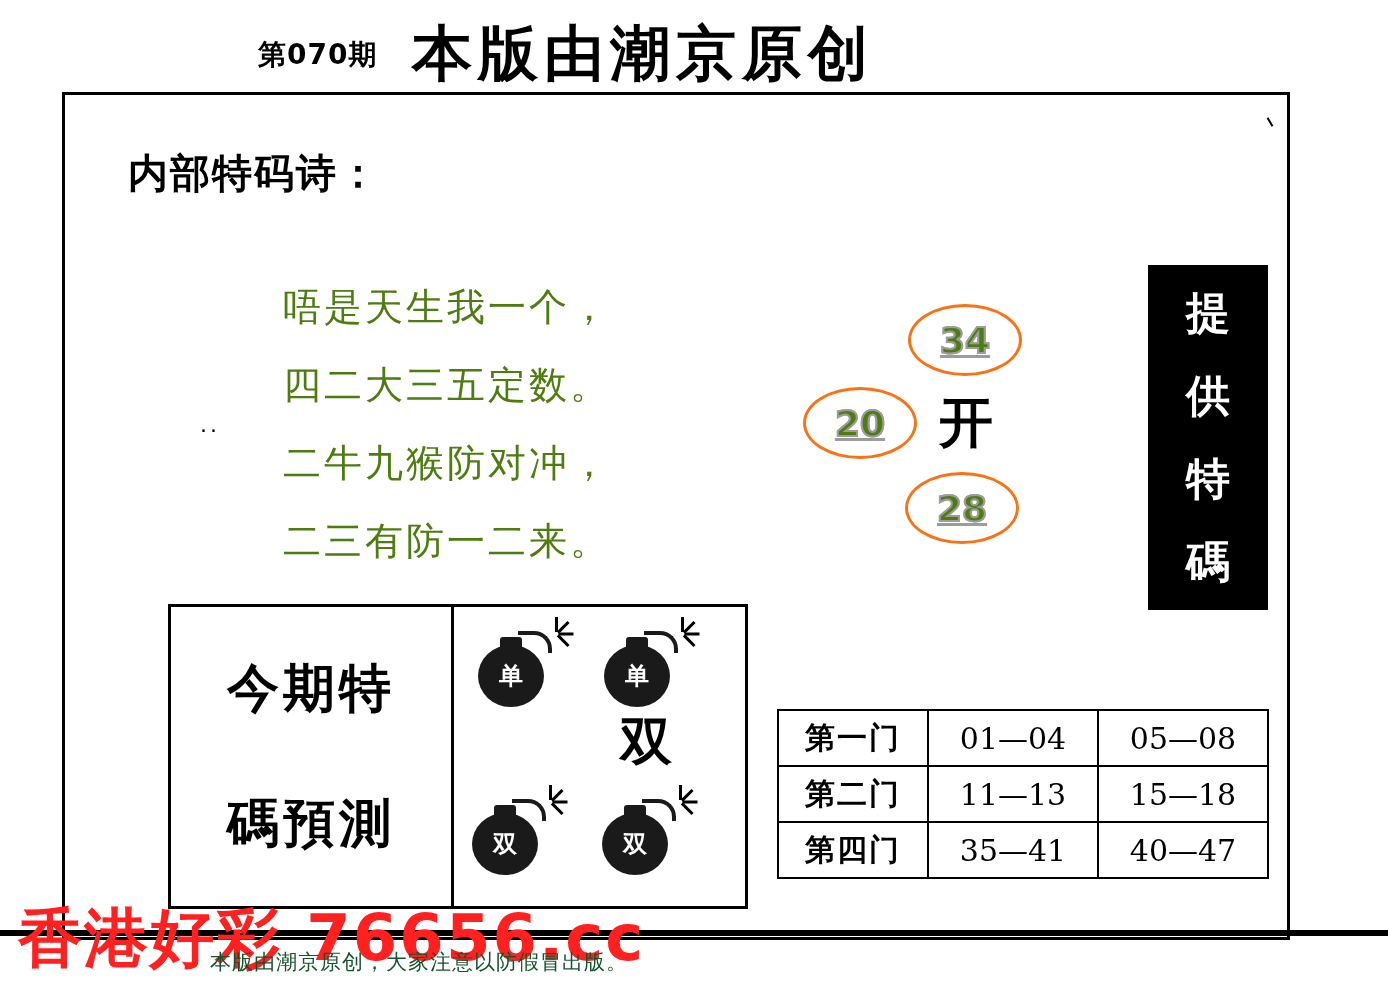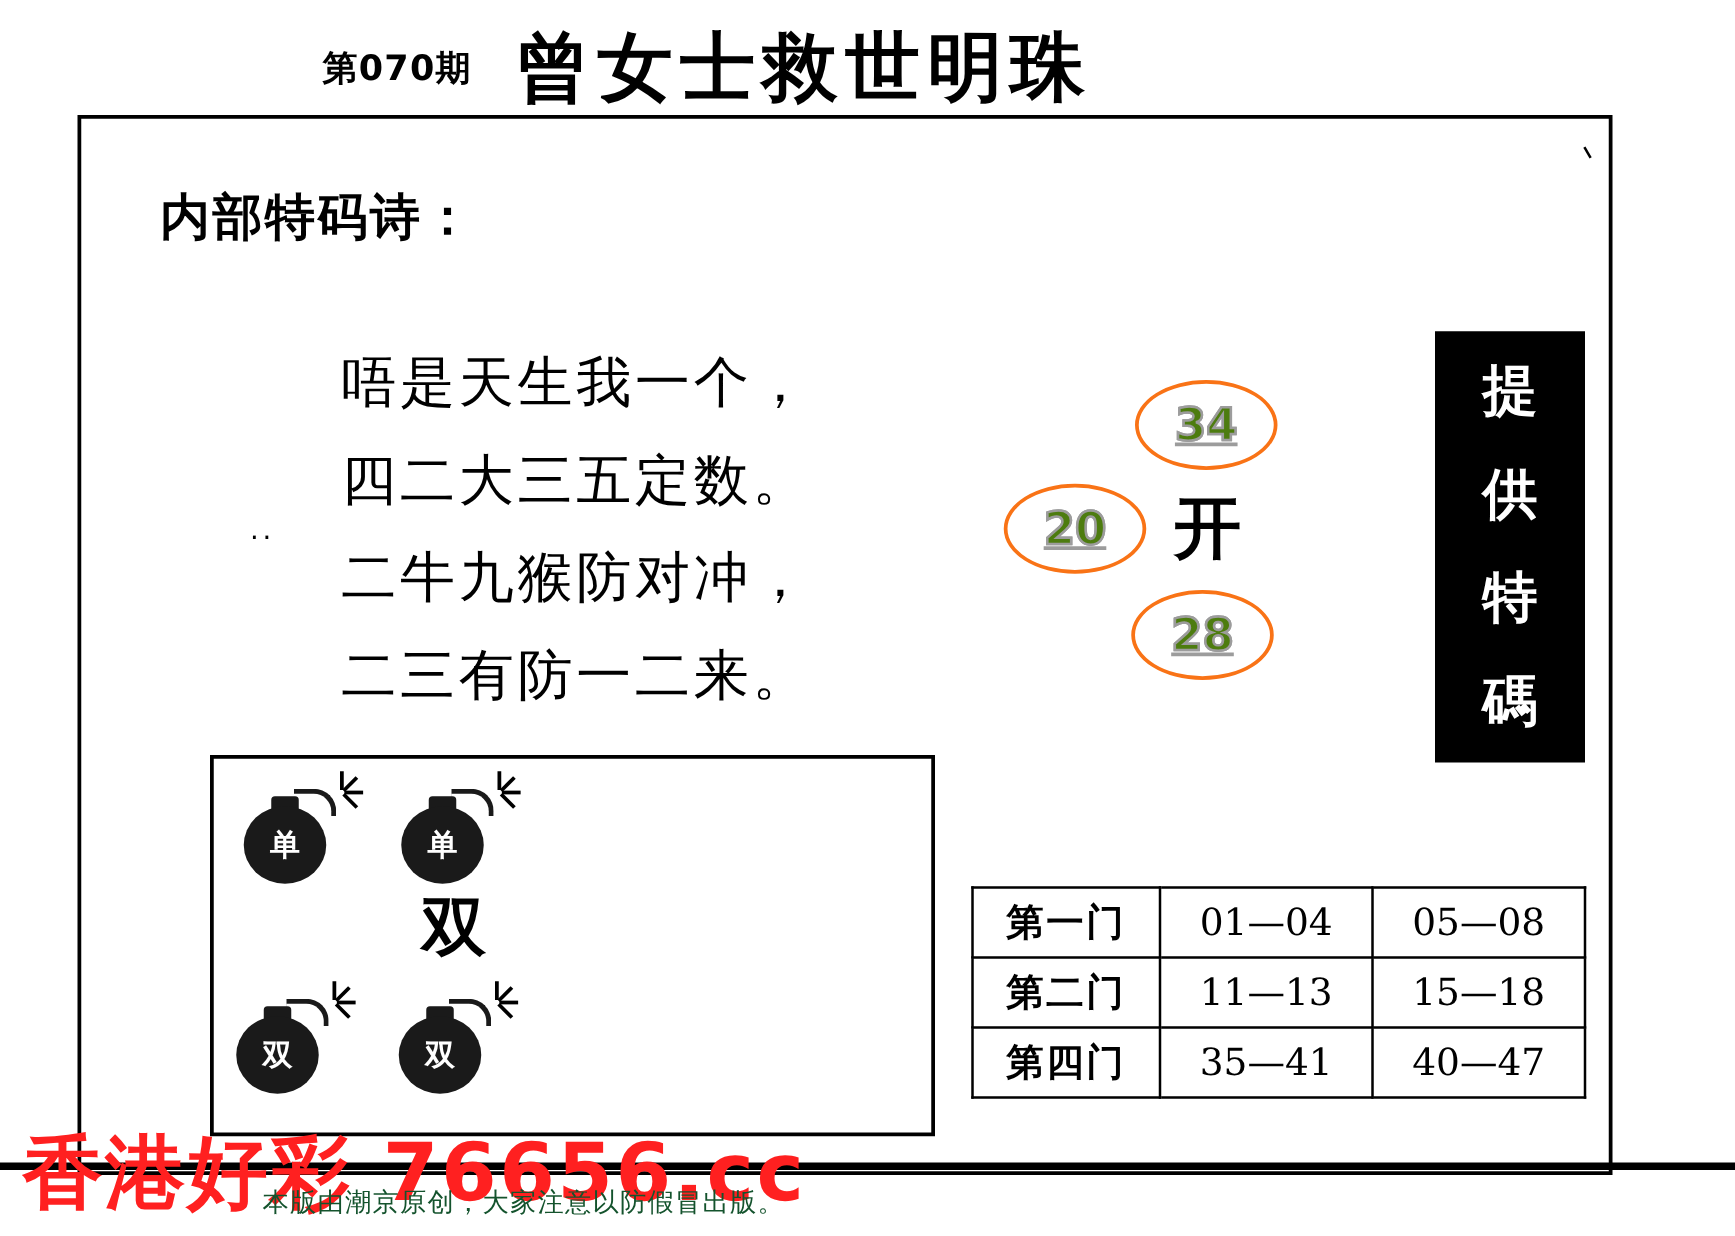--- a/index.html
+++ b/index.html
@@ -39,22 +39,22 @@
   }
 
   
   .poem-label{
     position:absolute;left:128px;top:146px;
     font-size:40px;font-weight:bold;color:#000;
     font-family:"DejaVu Serif","Liberation Serif",serif;
     letter-spacing:2px;
   }
   .poem{
-    position:absolute;left:273px;top:268px;
-    font-size:44px;color:#000000;
+    position:absolute;left:283px;top:268px;
+    font-size:38px;color:#4d7c0f;
     font-family:"DejaVu Serif","Liberation Serif",serif;
     letter-spacing:3px;
     line-height:78px;
   }
   .poem div{white-space:nowrap;}
   .dots{
     position:absolute;left:200px;top:412px;
     font-size:22px;color:#000;letter-spacing:3px;
   }
 
@@ -187,21 +187,21 @@
     font-family:"DejaVu Serif","Liberation Serif",serif;
     letter-spacing:1px;
   }
 </style>
 </head>
 <body>
 
 <div class="page">
 
   <div class="issue">第070期</div>
-  <div class="main-title">曾女士救世明珠</div>
+  <div class="main-title">本版由潮京原创</div>
 
   <div class="frame">
     <div class="frame-inner-tick"></div>
   </div>
 
   <div class="poem-label">内部特码诗：</div>
 
   <div class="poem">
     <div>唔是天生我一个，</div>
     <div>四二大三五定数。</div>
@@ -218,20 +218,24 @@
   </div>
 
   <div class="banner">
     <span>提</span>
     <span>供</span>
     <span>特</span>
     <span>碼</span>
   </div>
 
   <div class="pred">
+    <div class="pred-left">
+      <span>今期特</span>
+      <span>碼預測</span>
+    </div>
     <div class="pred-right">
 
       <div class="bomb" style="left:24px;top:26px;">
         <div class="fuse"></div>
         <div class="spark">
           <i style="transform:rotate(0deg)"></i>
             <i style="transform:rotate(45deg)"></i>
           <i style="transform:rotate(90deg)"></i>
             <i style="transform:rotate(135deg)"></i>
         </div>

